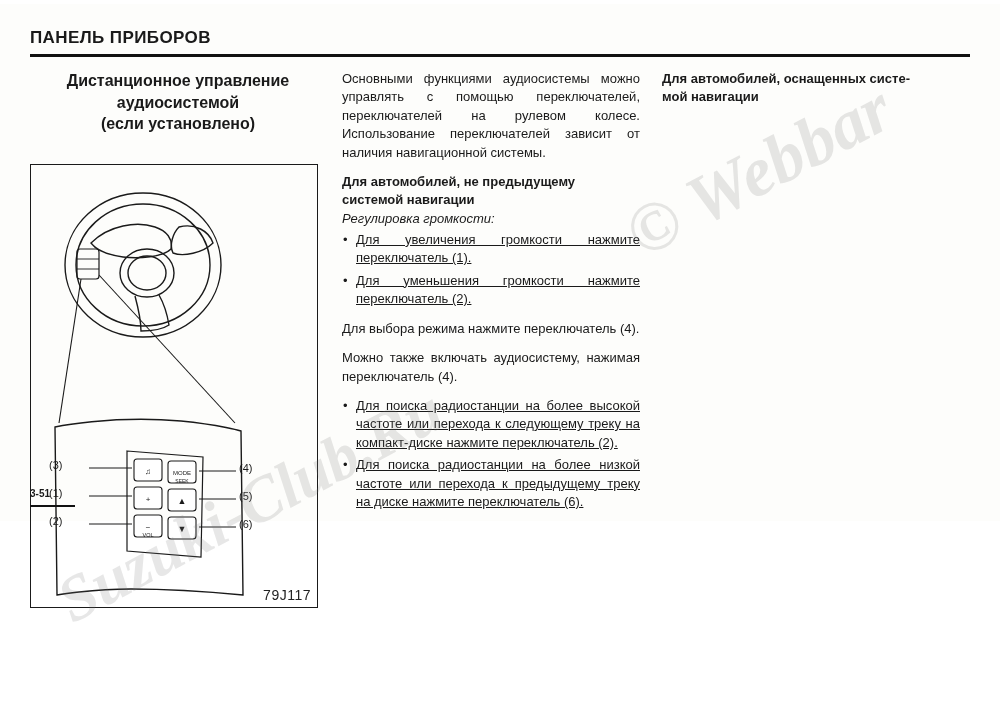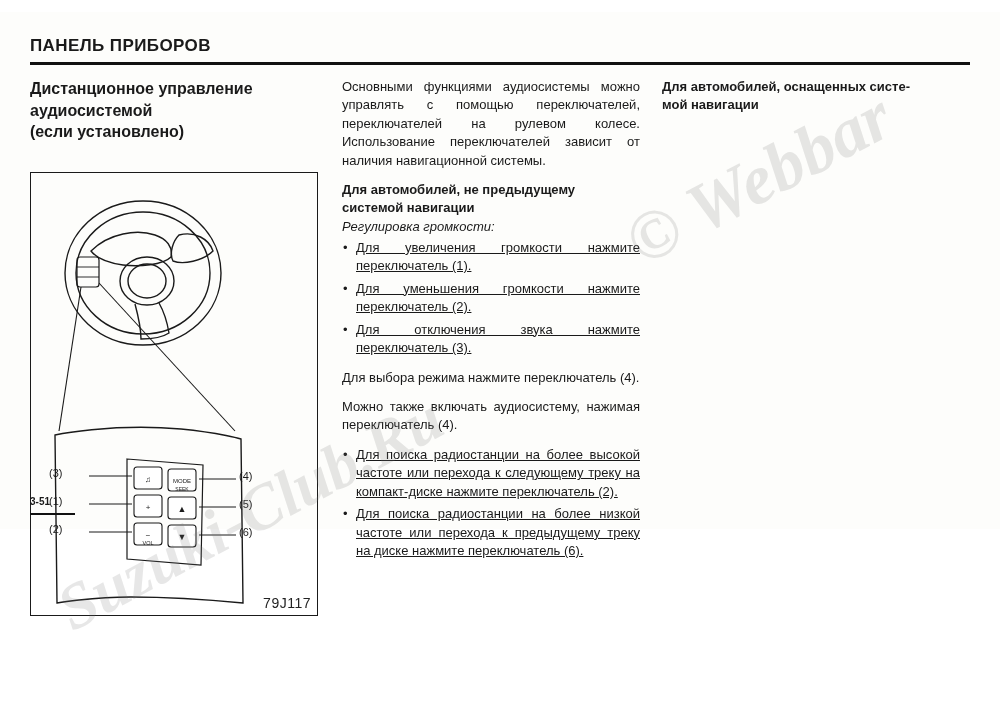--- a/index.html
+++ b/index.html
@@ -10,21 +10,21 @@
   body {
     width: 1000px;
     height: 714px;
     position: relative;
     font-family: "Liberation Sans", sans-serif;
     color: #1a1a1a;
     overflow: hidden;
   }
   .page {
     position: absolute;
-    left: 0; top: 12px;
+    left: 0; top: 4px;
     width: 1000px;
     height: 517px;
     background: #fdfdfb;
   }
   
   .watermark {
     position: absolute;
     left: 0; top: 0;
     width: 1000px; height: 714px;
     pointer-events: none;
@@ -73,21 +73,22 @@
     top: 66px;
   }
   .col1 { left: 30px; width: 288px; }
   .col2 { left: 342px; width: 298px; }
   .col3 { left: 662px; width: 308px; }
 
   .h2 {
     font-size: 16px;
     font-weight: bold;
     line-height: 1.35;
-    margin: 0 0 6px 0;
+    margin: 0 0 6px 8px;
+    text-align: center;
   }
   .h3 {
     font-size: 13px;
     font-weight: bold;
     line-height: 1.35;
     margin: 0 0 2px 0;
     text-align: justify;
   }
   p.body {
     font-size: 13px;
@@ -241,21 +242,20 @@
 
     <div class="h3">
       <span>Для автомобилей, не предыдущему</span><br>
       <span>системой навигации</span>
     </div>
 
     <p class="body tight">Регулировка громкости:</p>
     <ul class="bullets">
       <li>Для увеличения громкости нажмите переключатель (1).</li>
       <li>Для уменьшения громкости нажмите переключатель (2).</li>
-      <li>Для отключения звука нажмите переключатель (3).</li>
     </ul>
 
     <p class="body">Для выбора режима нажмите переключатель (4).</p>
     <p class="body">Можно также включать аудиосистему, нажимая переключатель (4).</p>
 
     <ul class="bullets">
       <li>Для поиска радиостанции на более высокой частоте или перехода к следующему треку на компакт-диске нажмите переключатель (2).</li>
       <li>Для поиска радиостанции на более низкой частоте или перехода к предыдущему треку на диске нажмите переключатель (6).</li>
     </ul>
   </div>

